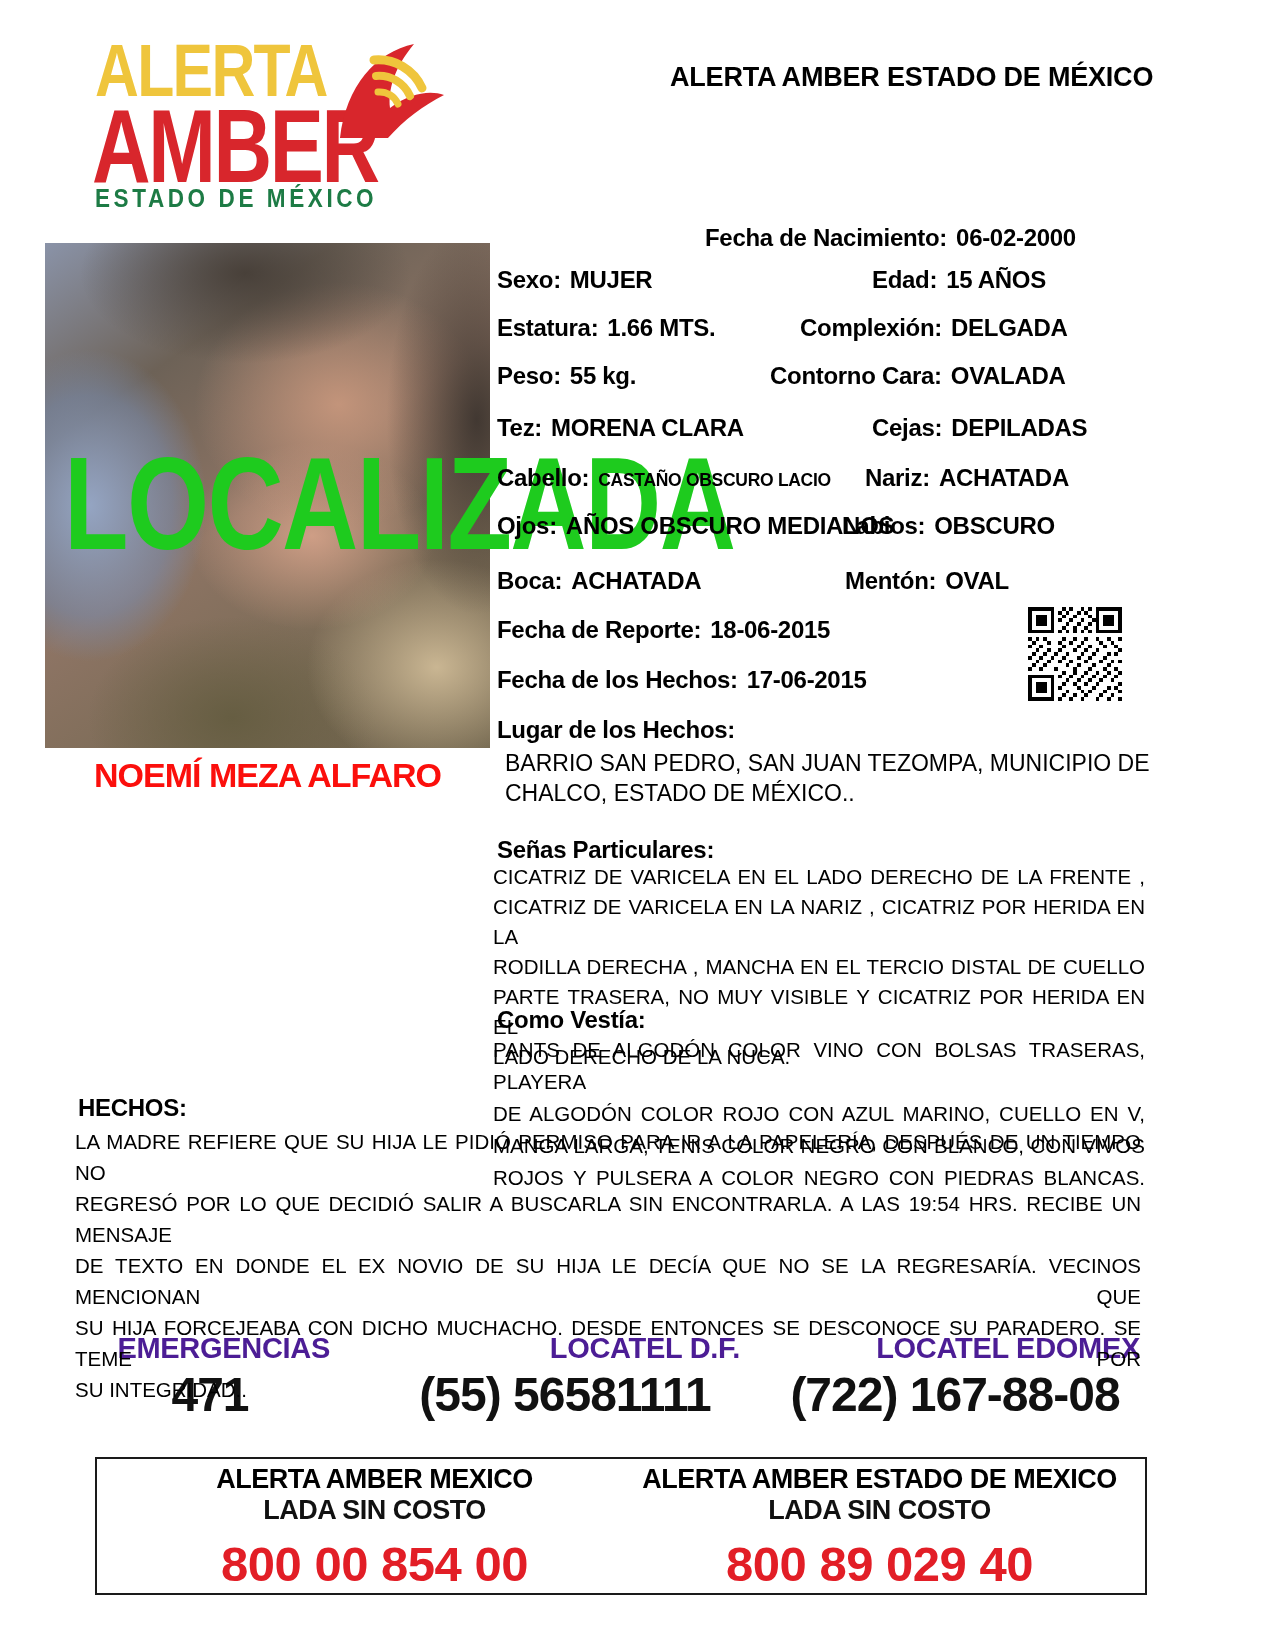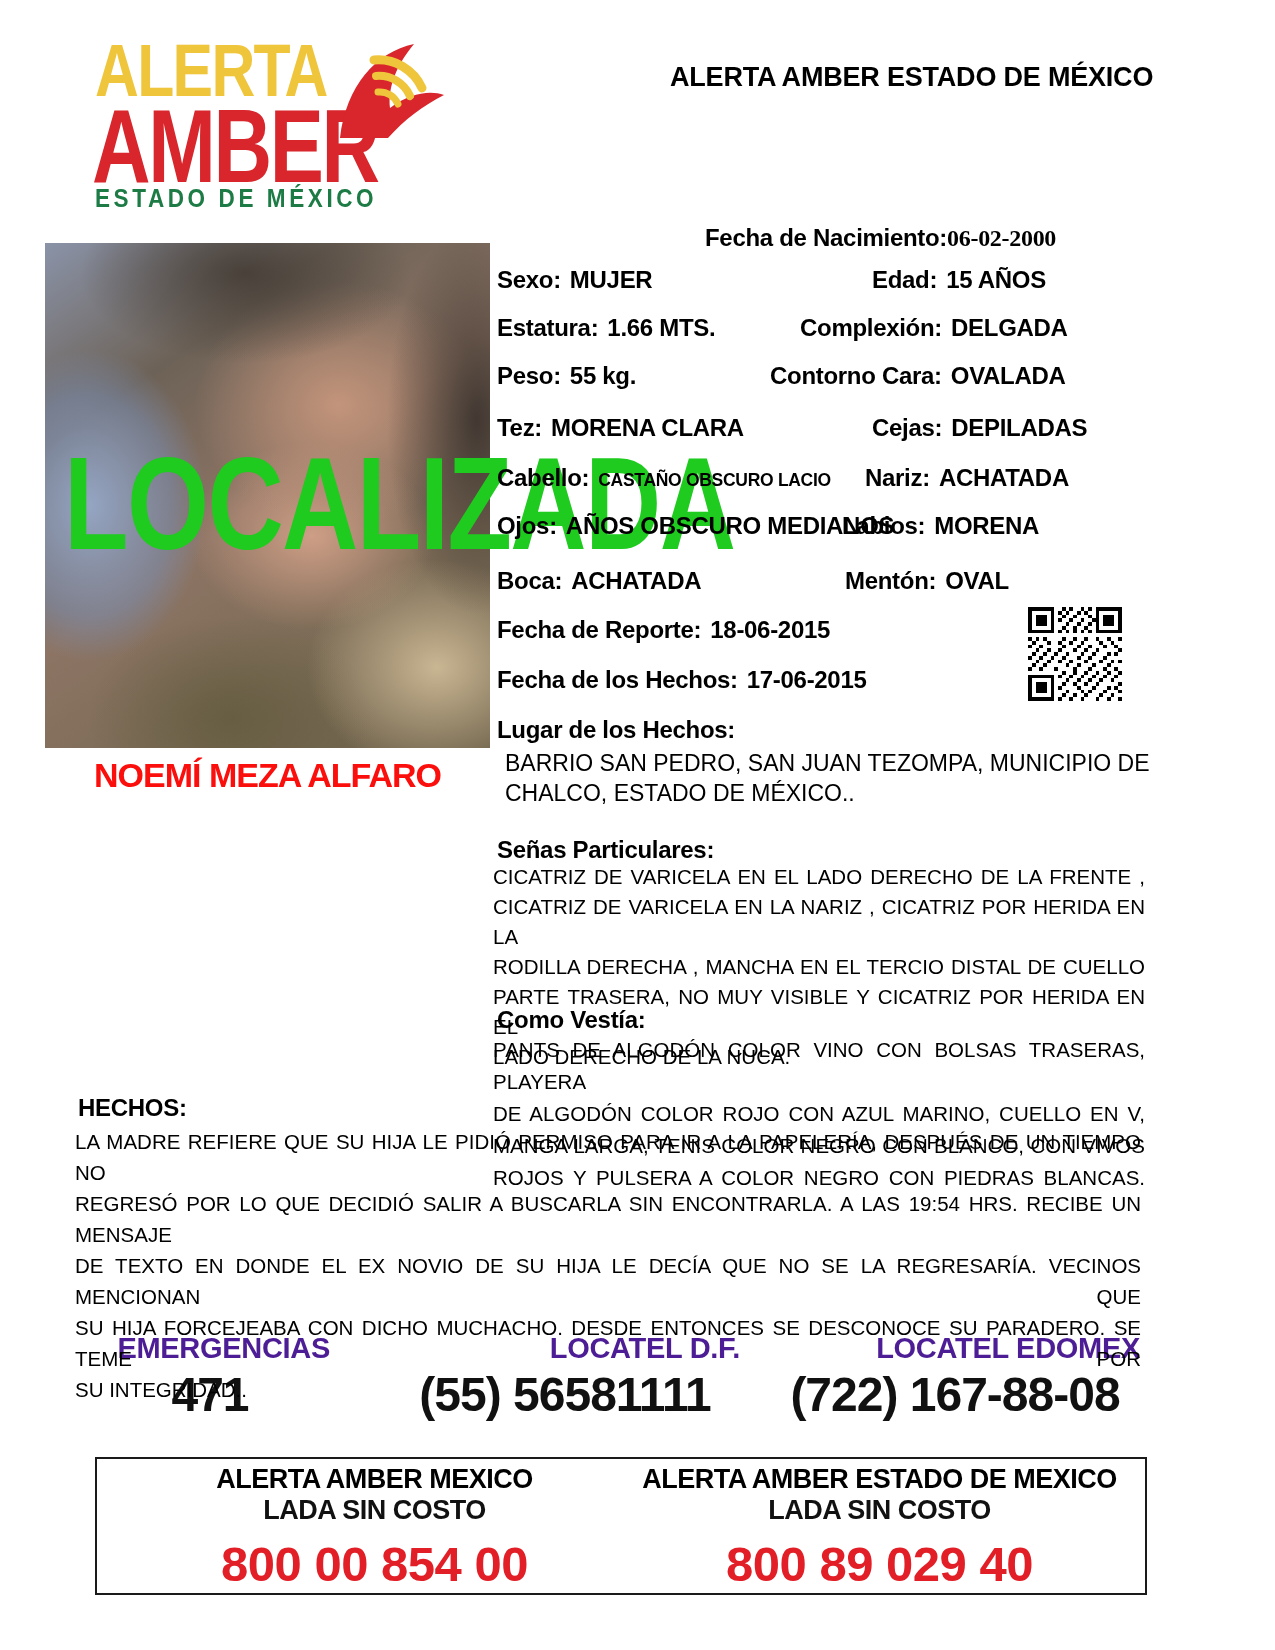--- a/index.html
+++ b/index.html
@@ -41,21 +41,21 @@
   }
   #victim-name{left:45px;top:756px;width:445px;text-align:center;font-size:34px;
     font-weight:700;letter-spacing:-1px;color:#fb0f0c;white-space:nowrap;}
 
   
   .frow{position:absolute;left:497px;width:650px;font-weight:700;font-size:24px;
     letter-spacing:-.3px;white-space:nowrap;z-index:3;}
   .frow .val{margin-left:9px;}
   .rp{position:absolute;top:0;white-space:nowrap;}
   #birth-row{left:705px;top:224px;font-weight:700;font-size:24px;letter-spacing:-.3px;z-index:3;}
-  #birth-row .val{font-family:Liberation Serif, serif;}
+  #birth-row .val{margin-left:9px;}
   .r0{top:266px;} .r0 .rp{left:375px;}
   .r1{top:314px;} .r1 .rp{left:303px;}
   .r2{top:362px;} .r2 .rp{left:273px;}
   .r3{top:414px;} .r3 .rp{left:375px;}
   .r4{top:464px;} .r4 .rp{left:368px;}
   .r5{top:512px;} .r5 .rp{left:345px;}
   .r6{top:567px;} .r6 .rp{left:348px;}
   .r7{top:616px;}
   .r8{top:666px;}
   .sm{font-size:17.5px;}
@@ -132,21 +132,21 @@
   <div class="frow r3">
     <span>Tez:</span><span class="val">MORENA CLARA</span>
     <span class="rp"><span>Cejas:</span><span class="val">DEPILADAS</span></span>
   </div>
   <div class="frow r4">
     <span>Cabello:</span><span class="val sm">CASTAÑO OBSCURO LACIO</span>
     <span class="rp"><span>Nariz:</span><span class="val">ACHATADA</span></span>
   </div>
   <div class="frow r5">
     <span>Ojos:</span><span class="val">AÑOS OBSCURO MEDIANOS</span>
-    <span class="rp"><span>Labios:</span><span class="val">MORENA</span></span>
+    <span class="rp"><span>Labios:</span><span class="val">OBSCURO</span></span>
   </div>
   <div class="frow r6">
     <span>Boca:</span><span class="val">ACHATADA</span>
     <span class="rp"><span>Mentón:</span><span class="val">OVAL</span></span>
   </div>
   <div class="frow r7">
     <span>Fecha de Reporte:</span><span class="val">18-06-2015</span>
   </div>
   <div class="frow r8">
     <span>Fecha de los Hechos:</span><span class="val">17-06-2015</span>

